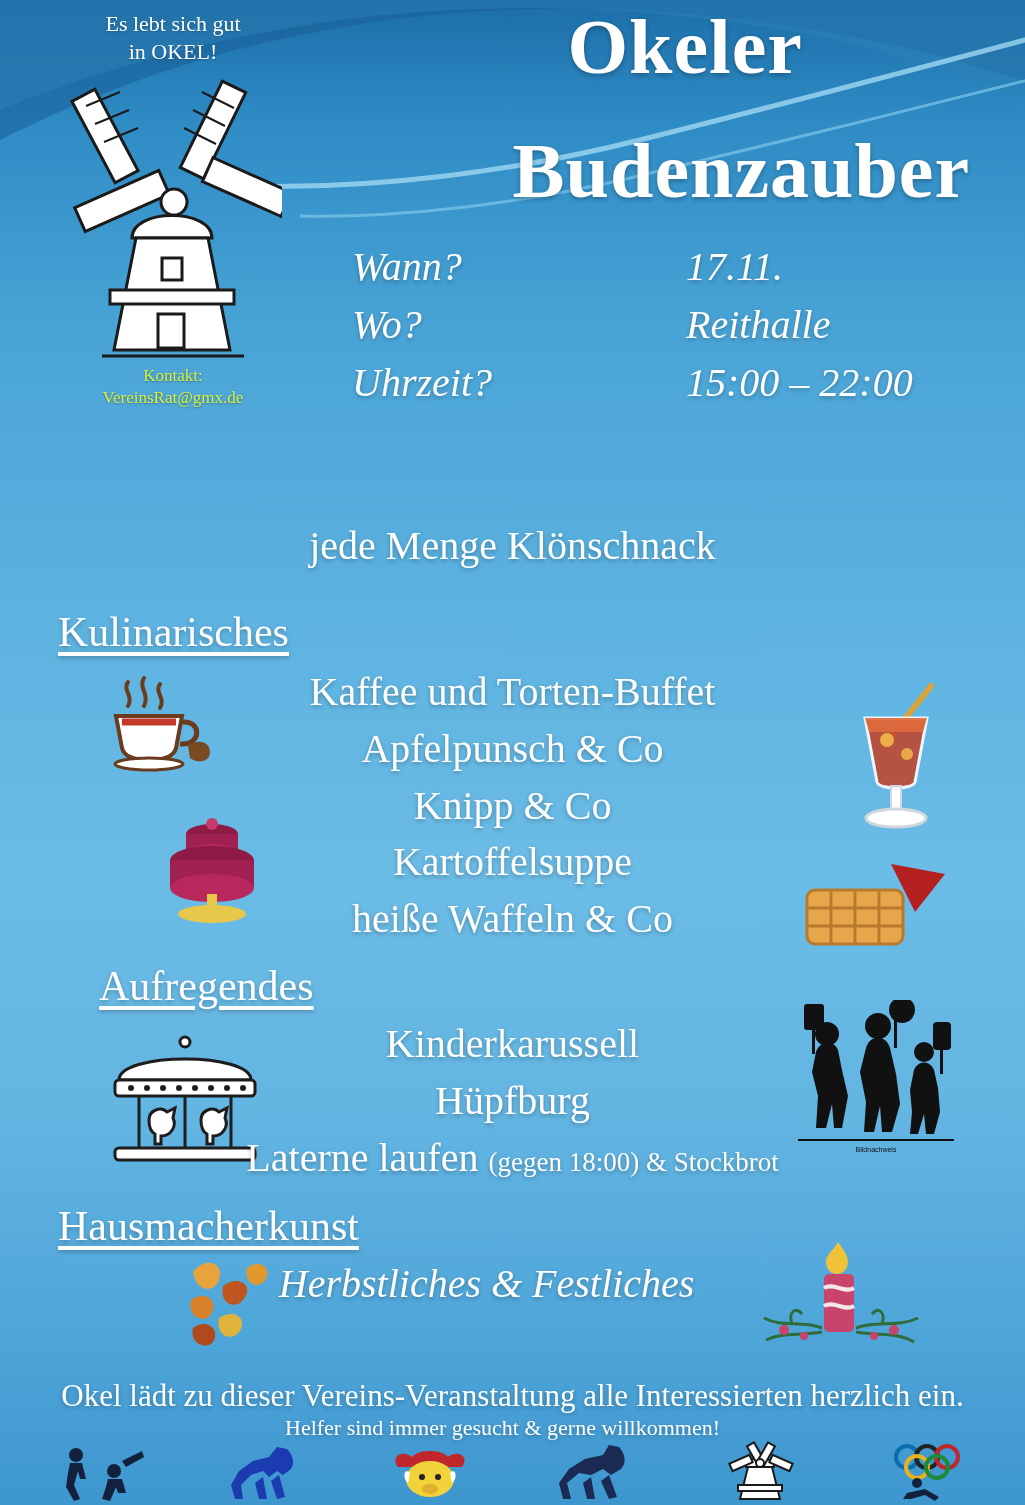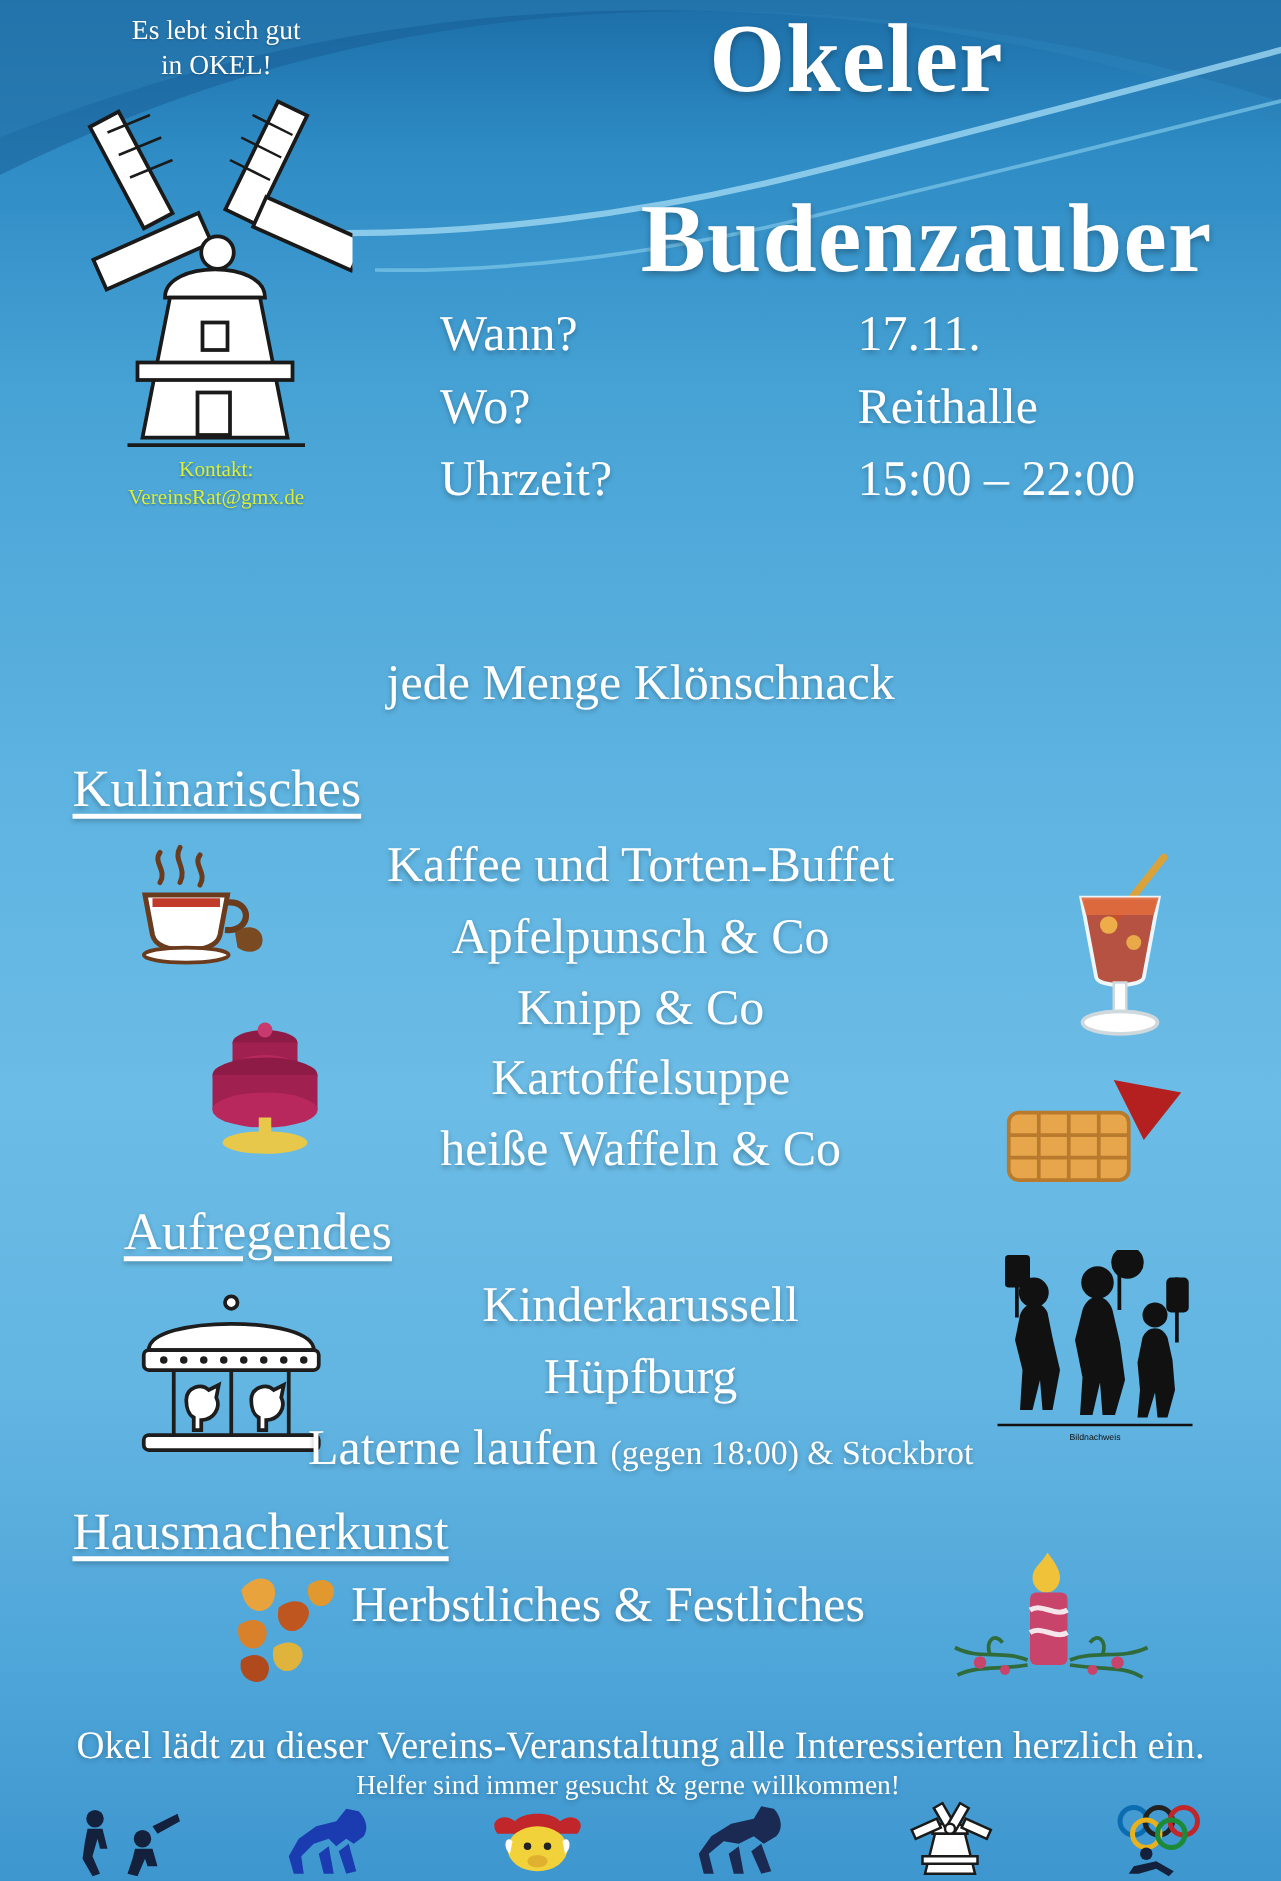--- a/index.html
+++ b/index.html
@@ -78,35 +78,35 @@
     text-shadow: 0 2px 5px rgba(0,0,0,.30);
   }
   .title1 {
     right: 222px;
     top: 8px;
     font-size: 78px;
     line-height: 1;
   }
   .title2 {
     right: 55px;
-    top: 152px;
+    top: 132px;
     font-size: 78px;
     line-height: 1;
   }
   
   .facts {
     position: absolute;
     left: 352px;
     top: 238px;
     color: #ffffff;
     font-size: 40px;
     line-height: 1.45;
     text-shadow: 0 2px 4px rgba(0,0,0,.25);
   }
-  .facts-row { display: flex; }
+  .facts-row { display: flex; font-style: italic; }
   .facts-q { width: 318px; }
   .facts-a { white-space: nowrap; margin-left: 16px; }
 
   
   .section-head {
     position: absolute;
     color: #ffffff;
     font-size: 42px;
     text-decoration: underline;
     text-underline-offset: 6px;
@@ -400,21 +400,21 @@
         <g fill="#c9446a">
           <circle cx="32" cy="98" r="5"></circle>
             <circle cx="52" cy="104" r="4"></circle>
           <circle cx="142" cy="98" r="5"></circle>
             <circle cx="122" cy="104" r="4"></circle>
         </g>
       </g>
     </svg>
   </div>
 
-  <div class="lines" style="left:0; top:1256px; width:973px;">
+  <div class="lines" style="left:0; top:1256px; width:973px;font-style:italic;">
     <div>Herbstliches &amp; Festliches</div>
   </div>
 
   <div class="footer-main">Okel lädt zu dieser Vereins-Veranstaltung alle Interessierten herzlich ein.</div>
   <div class="footer-sub">Helfer sind immer gesucht &amp; gerne willkommen!</div>
 
   <div class="footer-icons">
     <div class="ficon">
       <svg viewBox="0 0 96 64" width="96" height="64">
         <g fill="#14213d">

